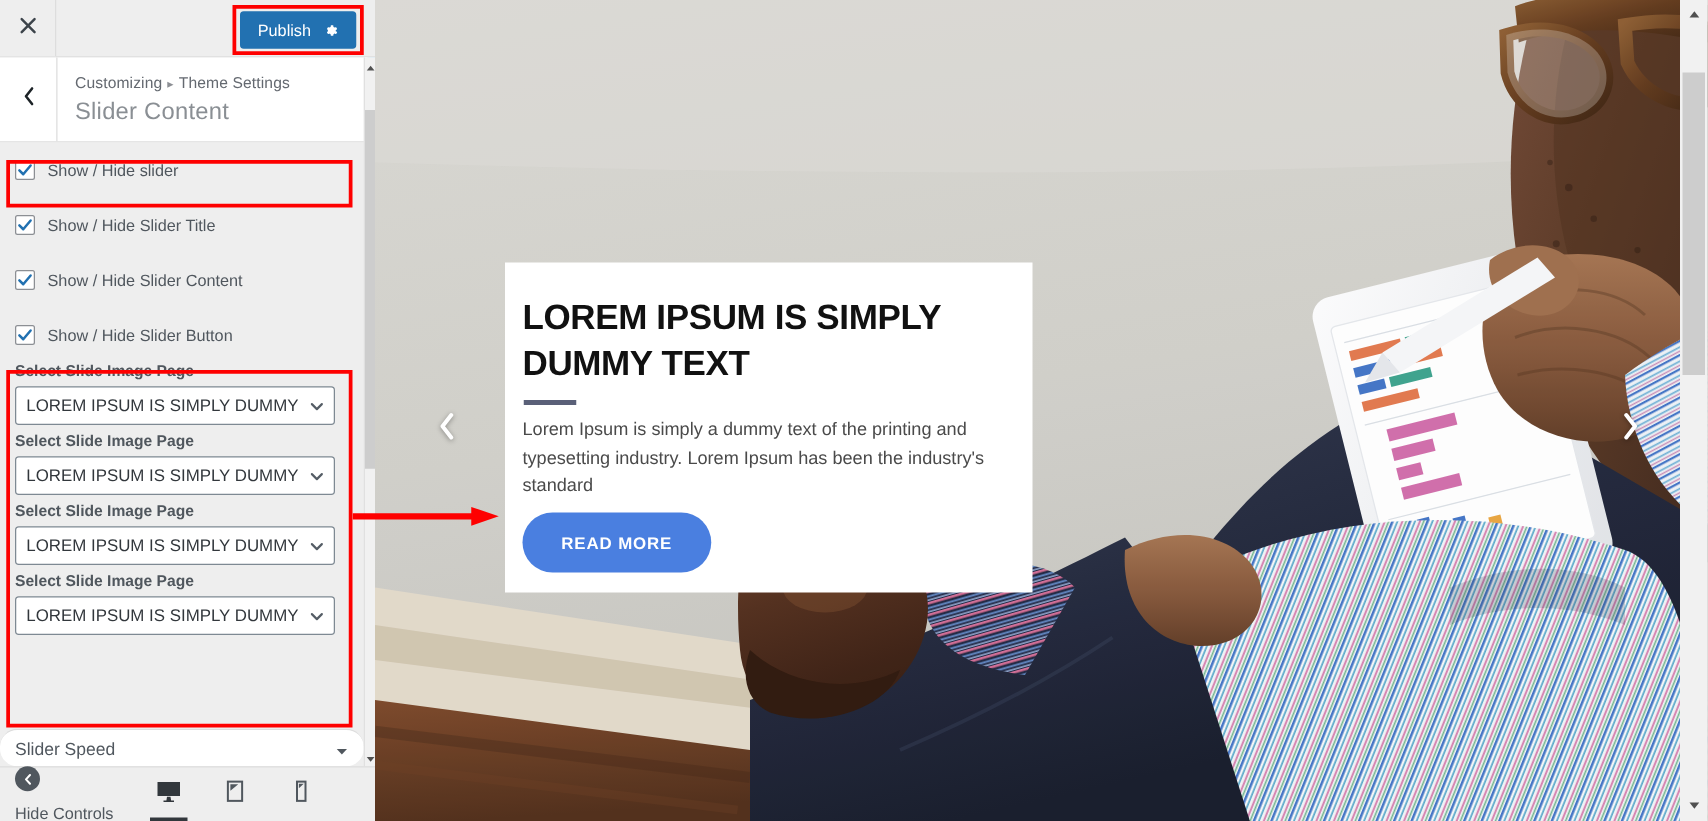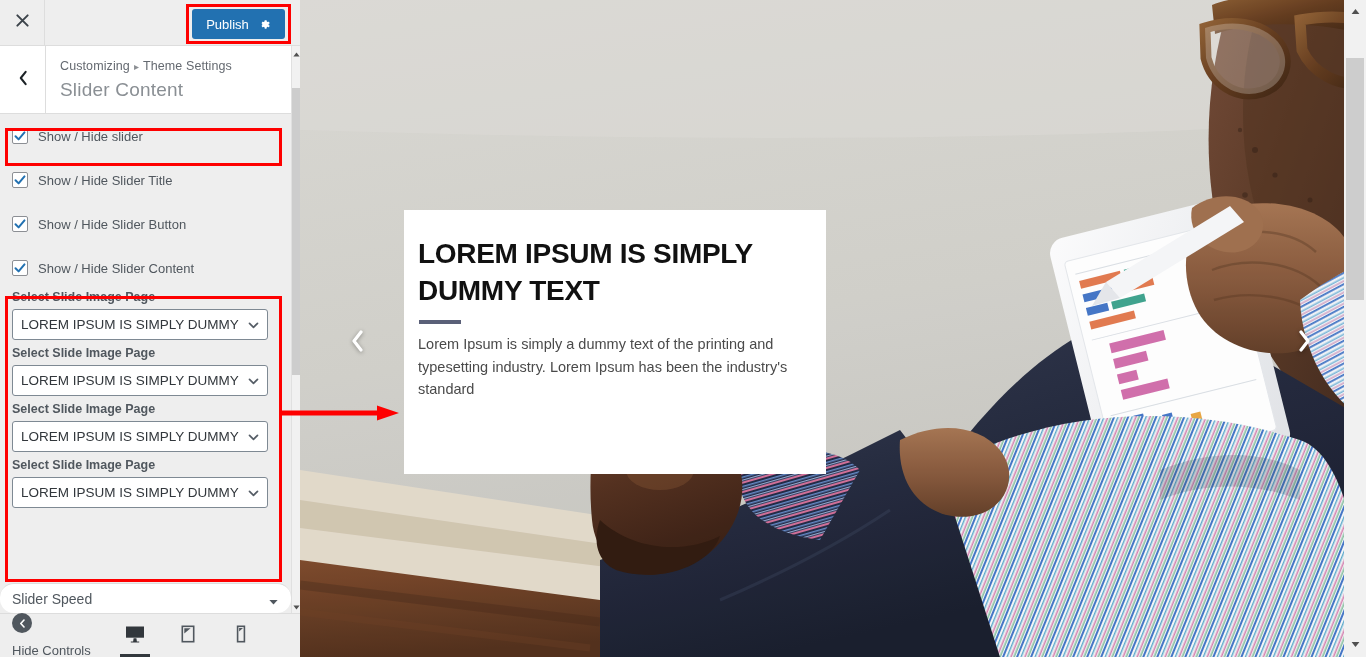--- a/index.html
+++ b/index.html
@@ -362,30 +362,30 @@
         </span>
         <label>Show / Hide Slider Title</label>
       </div>
 
       <div class="ctrl-check">
         <span class="cb">
           <svg viewBox="0 0 14 14" fill="none" stroke="#2271b1" stroke-width="2" stroke-linecap="round" stroke-linejoin="round">
             <path d="M2.5 7.3 L5.6 10.4 L11.5 3.4"></path>
           </svg>
         </span>
-        <label>Show / Hide Slider Button</label>
+        <label>Show / Hide Slider Content</label>
       </div>
 
       <div class="ctrl-check">
         <span class="cb">
           <svg viewBox="0 0 14 14" fill="none" stroke="#2271b1" stroke-width="2" stroke-linecap="round" stroke-linejoin="round">
             <path d="M2.5 7.3 L5.6 10.4 L11.5 3.4"></path>
           </svg>
         </span>
-        <label>Show / Hide Slider Content</label>
+        <label>Show / Hide Slider Button</label>
       </div>
 
       <div class="ctrl-select">
         <span class="lbl">Select Slide Image Page</span>
         <div class="sel">
           <span class="txt">LOREM IPSUM IS SIMPLY DUMMY TEXT</span>
           <span class="caret">
             <svg viewBox="0 0 13 13" fill="none" stroke="currentColor" stroke-width="1.7" stroke-linecap="round" stroke-linejoin="round">
               <path d="M2.5 4.8 L6.5 8.8 L10.5 4.8"></path>
             </svg>
@@ -664,20 +664,21 @@
         <ellipse cx="360" cy="470" rx="34" ry="20" fill="#8a5330" opacity=".35"></ellipse>
 
         <rect width="1066" height="657" fill="#ffffff" opacity=".035"></rect>
       </svg>
     </div>
 
     <div id="slide-card">
       <h1 id="slide-title">LOREM IPSUM IS SIMPLY DUMMY TEXT</h1>
       <div id="slide-rule"></div>
       <p id="slide-desc">Lorem Ipsum is simply a dummy text of the printing and typesetting industry. Lorem Ipsum has been the industry's standard</p>
+      <button id="read-more">READ MORE</button>
     </div>
 
     <div class="car-arrow" id="car-prev">
       <span>
         <svg viewBox="0 0 17 24" fill="none" stroke="currentColor" stroke-width="3.2" stroke-linecap="round" stroke-linejoin="round">
           <path d="M12 3 L5 12 L12 21"></path>
         </svg>
       </span>
     </div>
     <div class="car-arrow" id="car-next">

